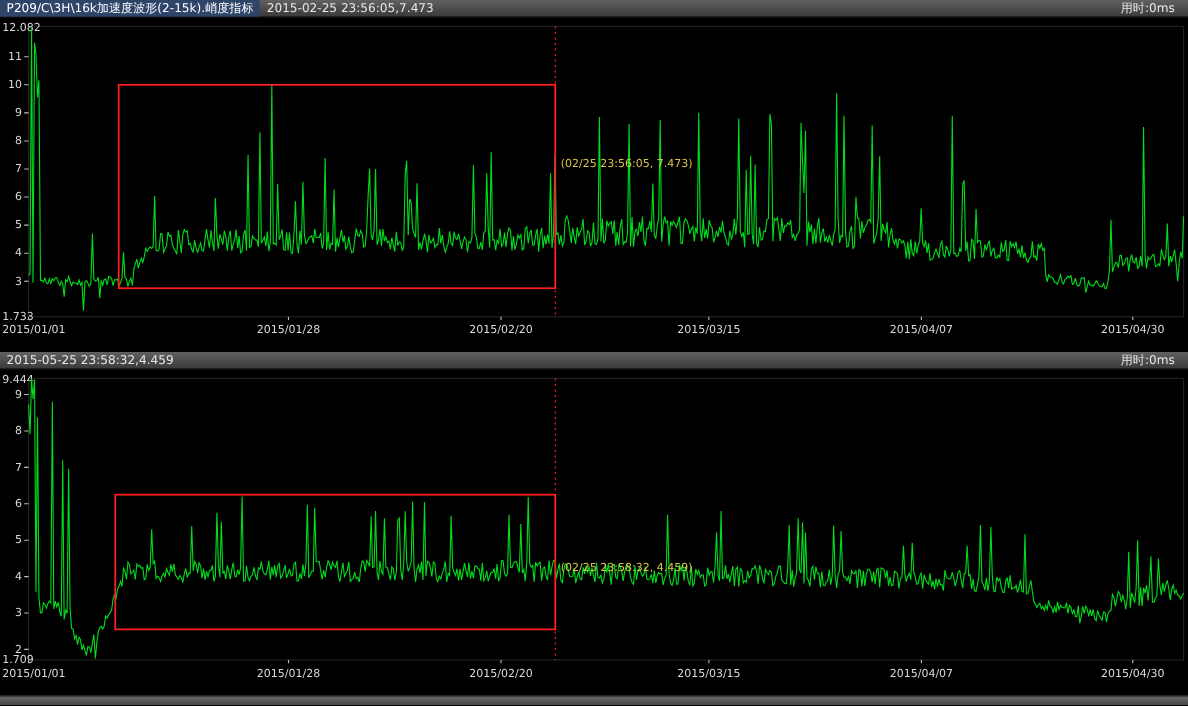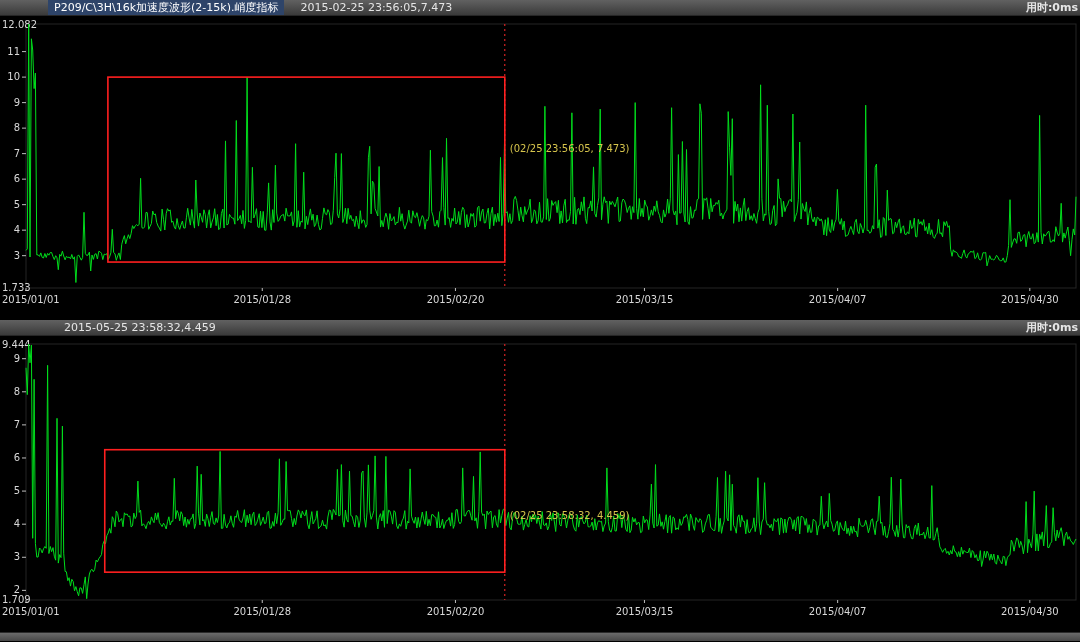--- a/index.html
+++ b/index.html
@@ -4,29 +4,29 @@
 <style>
   html,body{margin:0;padding:0;background:#101010;}
   .screen{
     position:relative;width:1080px;height:642px;background:#000;
     overflow:hidden;font-family:"DejaVu Sans","Liberation Sans",sans-serif;
   }
   .hdr{
     height:16px;display:flex;align-items:center;
     background:linear-gradient(#616161,#3a3a3a);
     border-bottom:1px solid #262626;box-sizing:border-box;
-    font-size:11px;line-height:15px;color:#e6e6e6;white-space:nowrap;padding-left:48px;
+    font-size:11px;line-height:15px;color:#e6e6e6;white-space:nowrap;
   }
   .hdr .title{
     background:#2e4469;color:#ffffff;padding:0 6px;height:15px;
     display:inline-block;cursor:default;
   }
-  .hdr .ts{margin-left:16px;color:#e6e6e6;text-align:right;}
+  .hdr .ts{margin-left:6px;color:#e6e6e6;text-align:right;}
   .hdr .spacer{flex:1;}
-  .hdr .elapsed{margin-right:2px;color:#e6e6e6;font-weight:bold;}
+  .hdr .elapsed{margin-right:12px;color:#e6e6e6;}
   svg.chart{display:block;background:#000;}
   .bottom-strip{
     height:9px;background:linear-gradient(#6a6a6a,#474747);
     border-top:1px solid #2a2a2a;box-sizing:border-box;
   }
   svg text{font-family:"DejaVu Sans","Liberation Sans",sans-serif;}
 </style>
 </head>
 <body>
 

